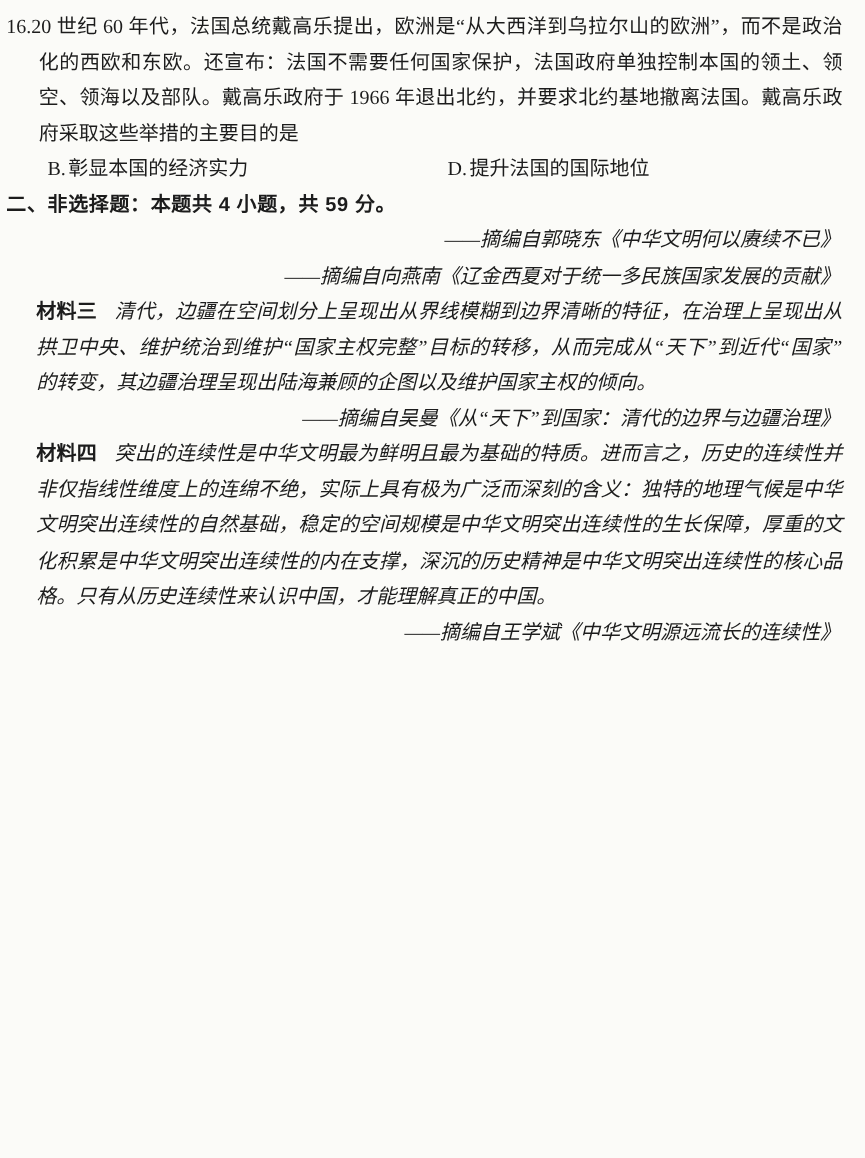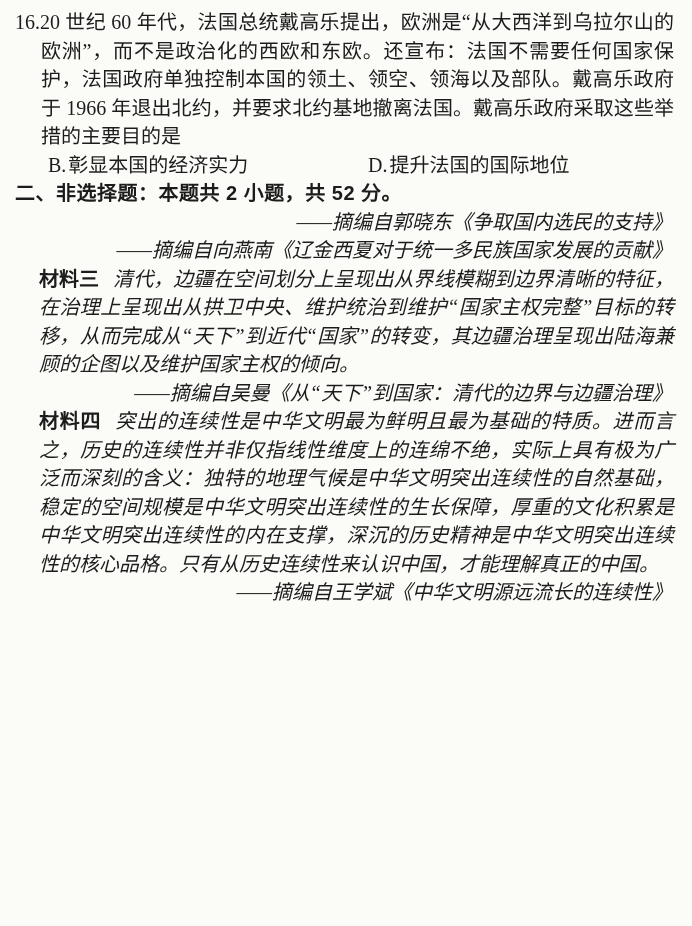--- a/index.html
+++ b/index.html
@@ -8,24 +8,24 @@
     background: #e9e9e7;
   }
   .page {
     position: relative;
     width: 692px;
     height: 926px;
     margin: 0 auto;
     background: #fbfbf8;
     color: #1c1c1c;
     font-family: "Liberation Serif", "DejaVu Serif", serif;
-    font-size: 20px;
+    font-size: 16px;
     line-height: 28.5px;
     box-sizing: border-box;
-    padding: 8px 18px 6px 15px;
+    padding: 8px 18px 6px 5px;
     overflow: hidden;
   }
   .para {
     text-align: justify;
   }
   .hang {
     padding-left: 26px;
     text-indent: -26px;
   }
   .qnum {
@@ -79,24 +79,24 @@
 
   <div class="options">
     <div class="option">
       <span class="opt-label">B.</span><span>彰显本国的经济实力</span>
     </div>
     <div class="option">
       <span class="opt-label">D.</span><span>提升法国的国际地位</span>
     </div>
   </div>
 
-  <div class="section-header">二、非选择题：本题共 2 小题，共 52 分。</div>
+  <div class="section-header">二、非选择题：本题共 4 小题，共 59 分。</div>
 
 
-  <div class="source">——摘编自郭晓东《争取国内选民的支持》</div>
+  <div class="source">——摘编自郭晓东《中华文明何以赓续不已》</div>
 
   <div class="source">——摘编自向燕南《辽金西夏对于统一多民族国家发展的贡献》</div>
 
   <div class="material">
     <span class="mat-label">材料三</span><span class="mat-text">清代，边疆在空间划分上呈现出从界线模糊到边界清晰的特征，在治理上呈现出从拱卫中央、维护统治到维护“国家主权完整”目标的转移，从而完成从“天下”到近代“国家”的转变，其边疆治理呈现出陆海兼顾的企图以及维护国家主权的倾向。</span>
   </div>
   <div class="source">——摘编自吴曼《从“天下”到国家：清代的边界与边疆治理》</div>
 
   <div class="material">
     <span class="mat-label">材料四</span><span class="mat-text">突出的连续性是中华文明最为鲜明且最为基础的特质。进而言之，历史的连续性并非仅指线性维度上的连绵不绝，实际上具有极为广泛而深刻的含义：独特的地理气候是中华文明突出连续性的自然基础，稳定的空间规模是中华文明突出连续性的生长保障，厚重的文化积累是中华文明突出连续性的内在支撑，深沉的历史精神是中华文明突出连续性的核心品格。只有从历史连续性来认识中国，才能理解真正的中国。</span>

